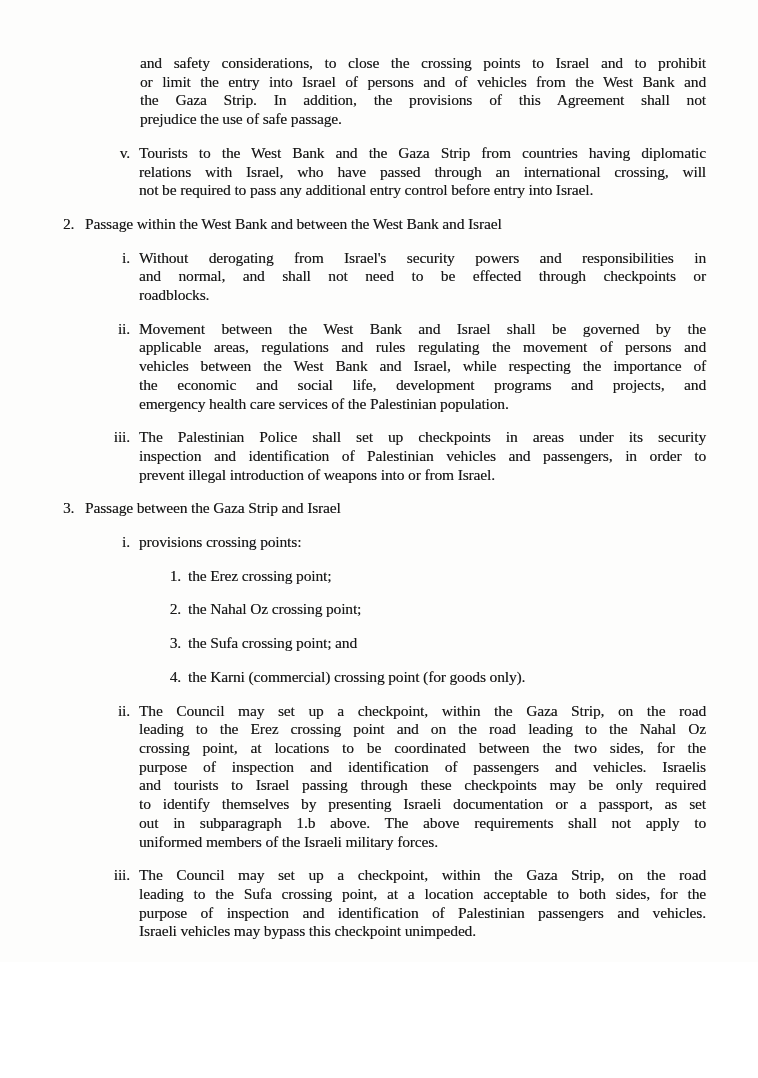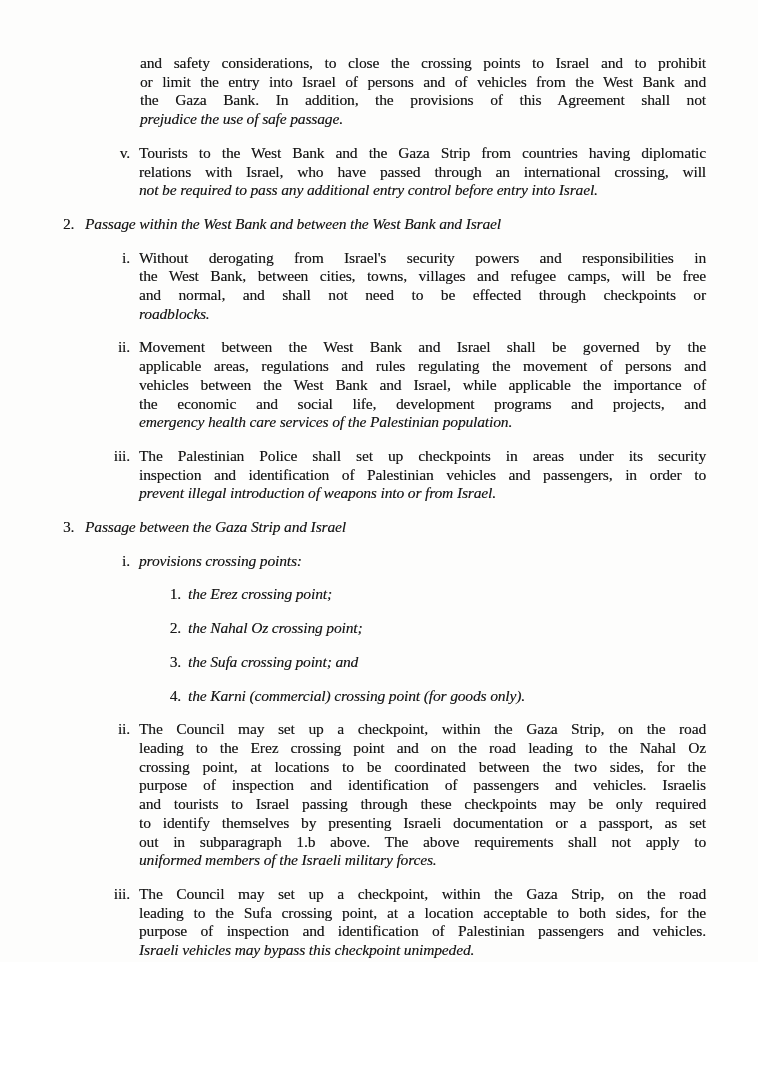--- a/index.html
+++ b/index.html
@@ -19,36 +19,36 @@
   .block { display:flex; margin-bottom:15px; }
   .block.heading      { margin-left:63px;  margin-right:52px; }
   .heading .marker    { flex:0 0 22px; }
   .block.item         { margin-left:102px; margin-right:52px; }
   .item .marker       { flex:0 0 28px; text-align:right; margin-right:9px; }
   .block.continuation { margin-left:140px; margin-right:52px; }
   .block.subitem      { margin-left:160px; margin-right:52px; }
   .subitem .marker    { flex:0 0 21px; text-align:right; margin-right:7px; }
   .btext { flex:1 1 auto; min-width:0; }
   .jline { text-align:justify; text-align-last:justify; }
-  .jline.last { text-align:justify; text-align-last:left;font-style:italic; }
+  .jline.last { text-align:justify; text-align-last:left; }
   .page-number {
     position:absolute; top:1026px; left:0; width:758px;
     text-align:center; transform:translateX(-16px);
   }
 </style>
 </head>
 <body>
 
 <div class="page">
   <div class="content">
       <div class="block continuation">
         <div class="btext">
           <div class="jline">and safety  considerations, to close the crossing points to Israel and to prohibit</div>
           <div class="jline">or limit the entry into Israel of persons and of vehicles from the West Bank and</div>
-          <div class="jline">the Gaza Bank. In addition, the provisions of this Agreement shall not</div>
+          <div class="jline">the Gaza Strip. In addition, the provisions of this Agreement shall not</div>
           <div class="jline last">prejudice the use of safe passage.</div>
         </div>
       </div>
       <div class="block item">
         <span class="marker">v.</span>
         <div class="btext">
           <div class="jline">Tourists to the West Bank and the Gaza Strip from countries having diplomatic</div>
           <div class="jline">relations with Israel, who have passed through an international crossing, will</div>
           <div class="jline last">not be required to pass any additional entry control before entry into Israel.</div>
         </div>
@@ -56,31 +56,30 @@
       <div class="block heading">
         <span class="marker">2.</span>
         <div class="btext">
           <div class="jline last">Passage within the West Bank and between the West Bank and Israel</div>
         </div>
       </div>
       <div class="block item">
         <span class="marker">i.</span>
         <div class="btext">
           <div class="jline">Without derogating from Israel's security powers and responsibilities in</div>
-          <div class="jline">the West Bank, between cities, towns, villages and refugee camps, will be free</div>
           <div class="jline">and normal, and shall not need to be effected through checkpoints or</div>
           <div class="jline last">roadblocks.</div>
         </div>
       </div>
       <div class="block item">
         <span class="marker">ii.</span>
         <div class="btext">
           <div class="jline">Movement between the West Bank and Israel shall be governed by the</div>
           <div class="jline">applicable areas, regulations and rules regulating the movement of persons and</div>
-          <div class="jline">vehicles between the West Bank and Israel, while applicable the importance of</div>
+          <div class="jline">vehicles between the West Bank and Israel, while respecting the importance of</div>
           <div class="jline">the economic and social life, development programs and projects, and</div>
           <div class="jline last">emergency health care services of the Palestinian population.</div>
         </div>
       </div>
       <div class="block item">
         <span class="marker">iii.</span>
         <div class="btext">
           <div class="jline">The Palestinian Police shall set up checkpoints in areas under its security</div>
           <div class="jline">inspection and identification of Palestinian vehicles and passengers, in order to</div>
           <div class="jline last">prevent illegal introduction of weapons into or from Israel.</div>

